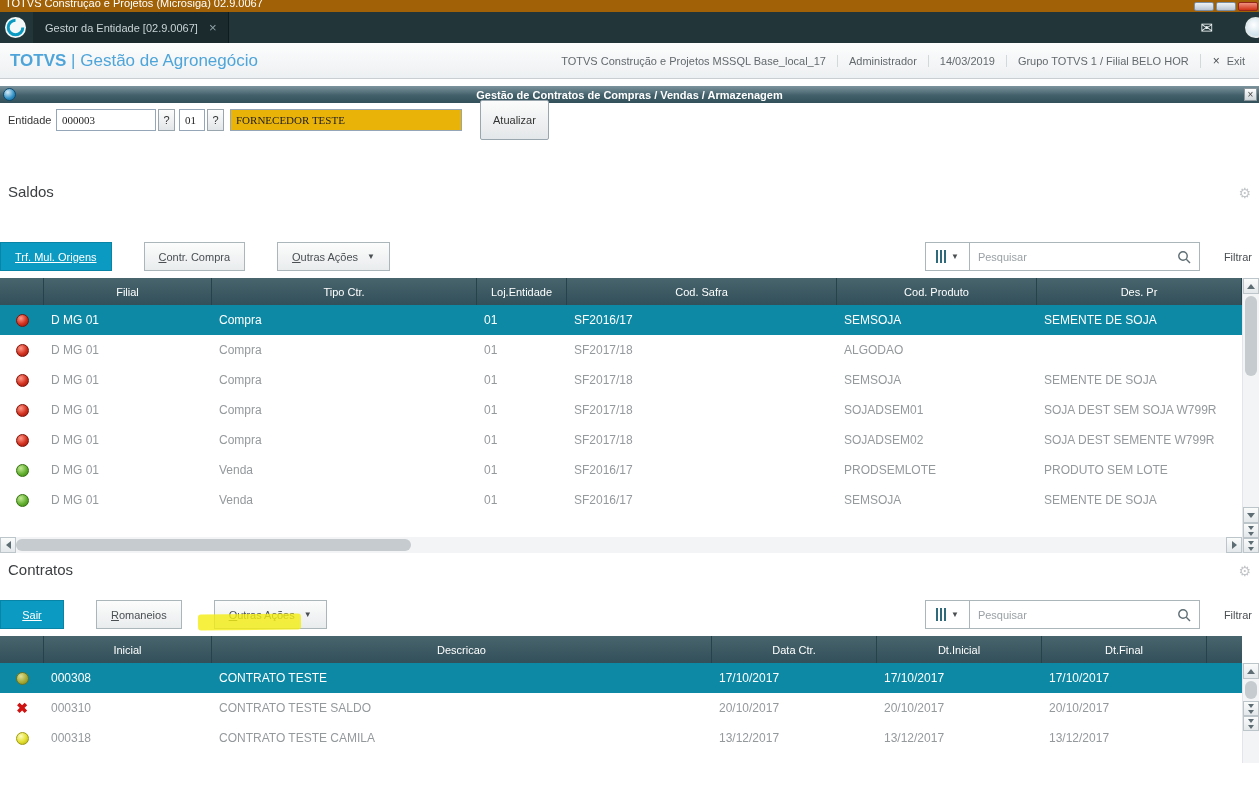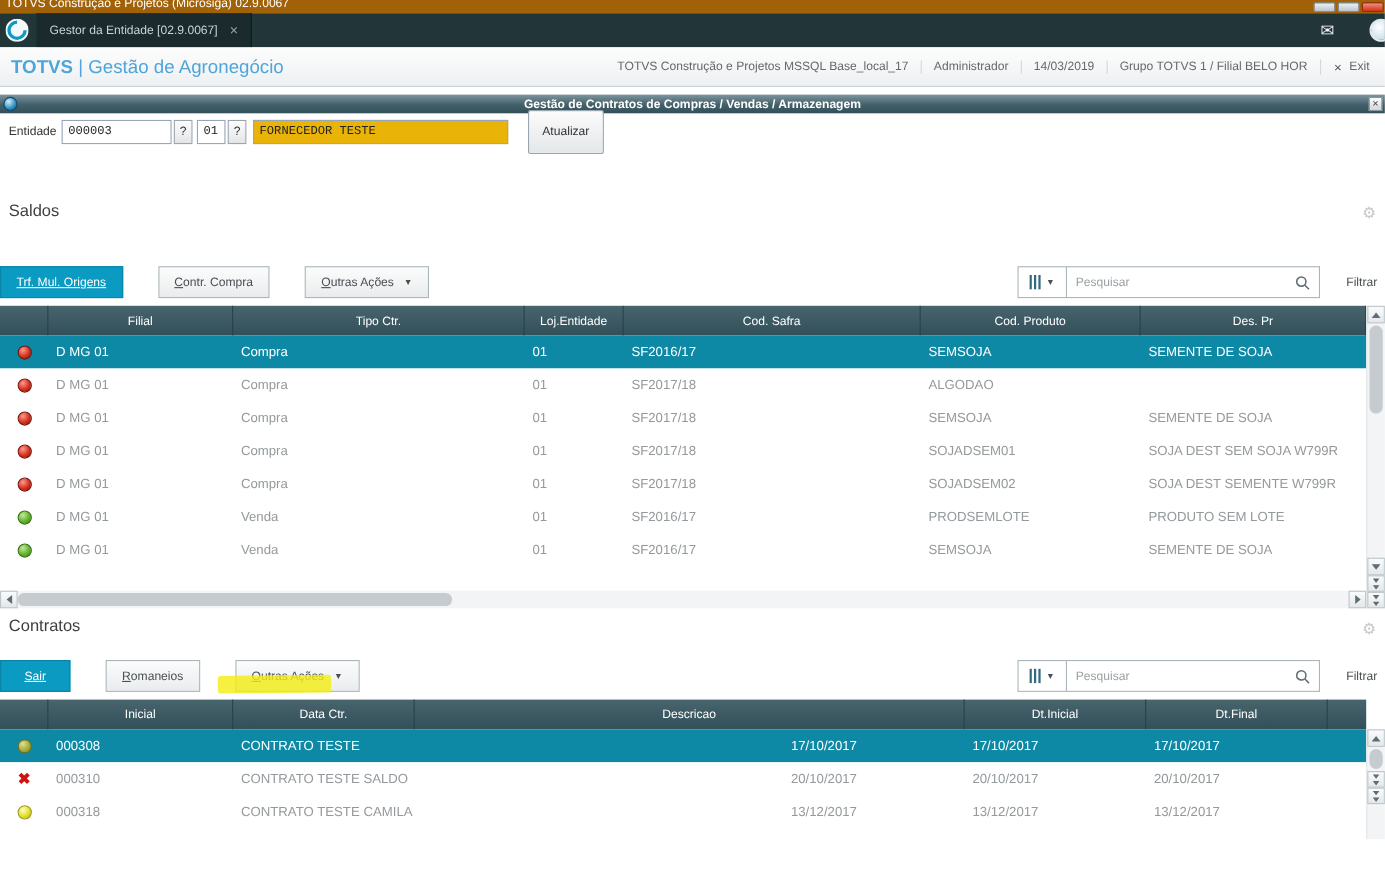--- a/index.html
+++ b/index.html
@@ -34,21 +34,21 @@
 
 
 .panelbar{position:absolute;top:86px;left:0;right:0;height:17px;background:linear-gradient(#7d949d,#42606a 55%,#31505a);display:flex;align-items:center}
 .panel-icon{position:absolute;left:3px;top:2px;width:13px;height:13px;border-radius:50%;background:radial-gradient(circle at 35% 30%,#d8edf8,#2d8fc4 60%,#135f8a);border:1px solid #0d4a6e}
 .panel-title{flex:1;text-align:center;color:#fff;font-weight:bold;font-size:11px}
 .panel-close{position:absolute;right:2px;top:2px;width:13px;height:13px;background:linear-gradient(#fefefe,#cfd6da);border:1px solid #8a969b;color:#444;font-size:10px;line-height:11px;text-align:center;cursor:pointer}
 
 
 .form-row{position:absolute;top:107px;left:0;right:0;height:26px;display:flex;align-items:center}
 .form-label{margin-left:8px;width:46px;font-size:11px;color:#333}
-.tinput{height:22px;border:1px solid #94a6b8;font-size:11px;color:#222;padding:0 5px;background:#fff;font-family:Liberation Mono, monospace}
+.tinput{height:22px;border:1px solid #94a6b8;font-size:11px;color:#222;padding:0 5px;background:#fff;font-family:Liberation Serif, serif}
 .tinput.ro{background:#eab308}
 .w-code{width:100px;margin-left:2px}
 .help-btn{width:17px;height:22px;margin-left:2px;background:linear-gradient(#fcfcfc,#e3e6e8);border:1px solid #9aa6ae;font-size:11px;color:#333;cursor:pointer}
 .w-store{width:26px;margin-left:4px}
 .w-name{width:232px;margin-left:6px}
 .w-short{width:232px;margin-left:8px}
 .refresh-btn{margin-left:18px;height:40px;padding:0 12px;background:linear-gradient(#fbfbfb,#e4e7e9);border:1px solid #9aa6ae;font-size:11px;color:#333;border-radius:2px;cursor:pointer}
 
 
 .section-title{position:absolute;left:8px;font-size:15px;color:#3d4042}
@@ -360,22 +360,22 @@
       <span class="filtrar">Filtrar</span>
     </div>
   </div>
 
   <div class="yellow-highlight"></div>
 
   <div class="grid" style="top:636px">
     <div class="ghead">
       <div class="gh k0"></div>
       <div class="gh k1">Inicial</div>
+      <div class="gh k2">Descricao</div>
       <div class="gh k3">Data Ctr.</div>
-      <div class="gh k2">Descricao</div>
       <div class="gh k4">Dt.Inicial</div>
       <div class="gh k5">Dt.Final</div>
       <div class="gh k6"></div>
     </div>
     <div class="grow sel">
       <div class="gc k0 cstat">
           <span class="dot olive"></span>
         </div>
       <div class="gc k1">000308</div>
       <div class="gc k2">CONTRATO TESTE</div>

